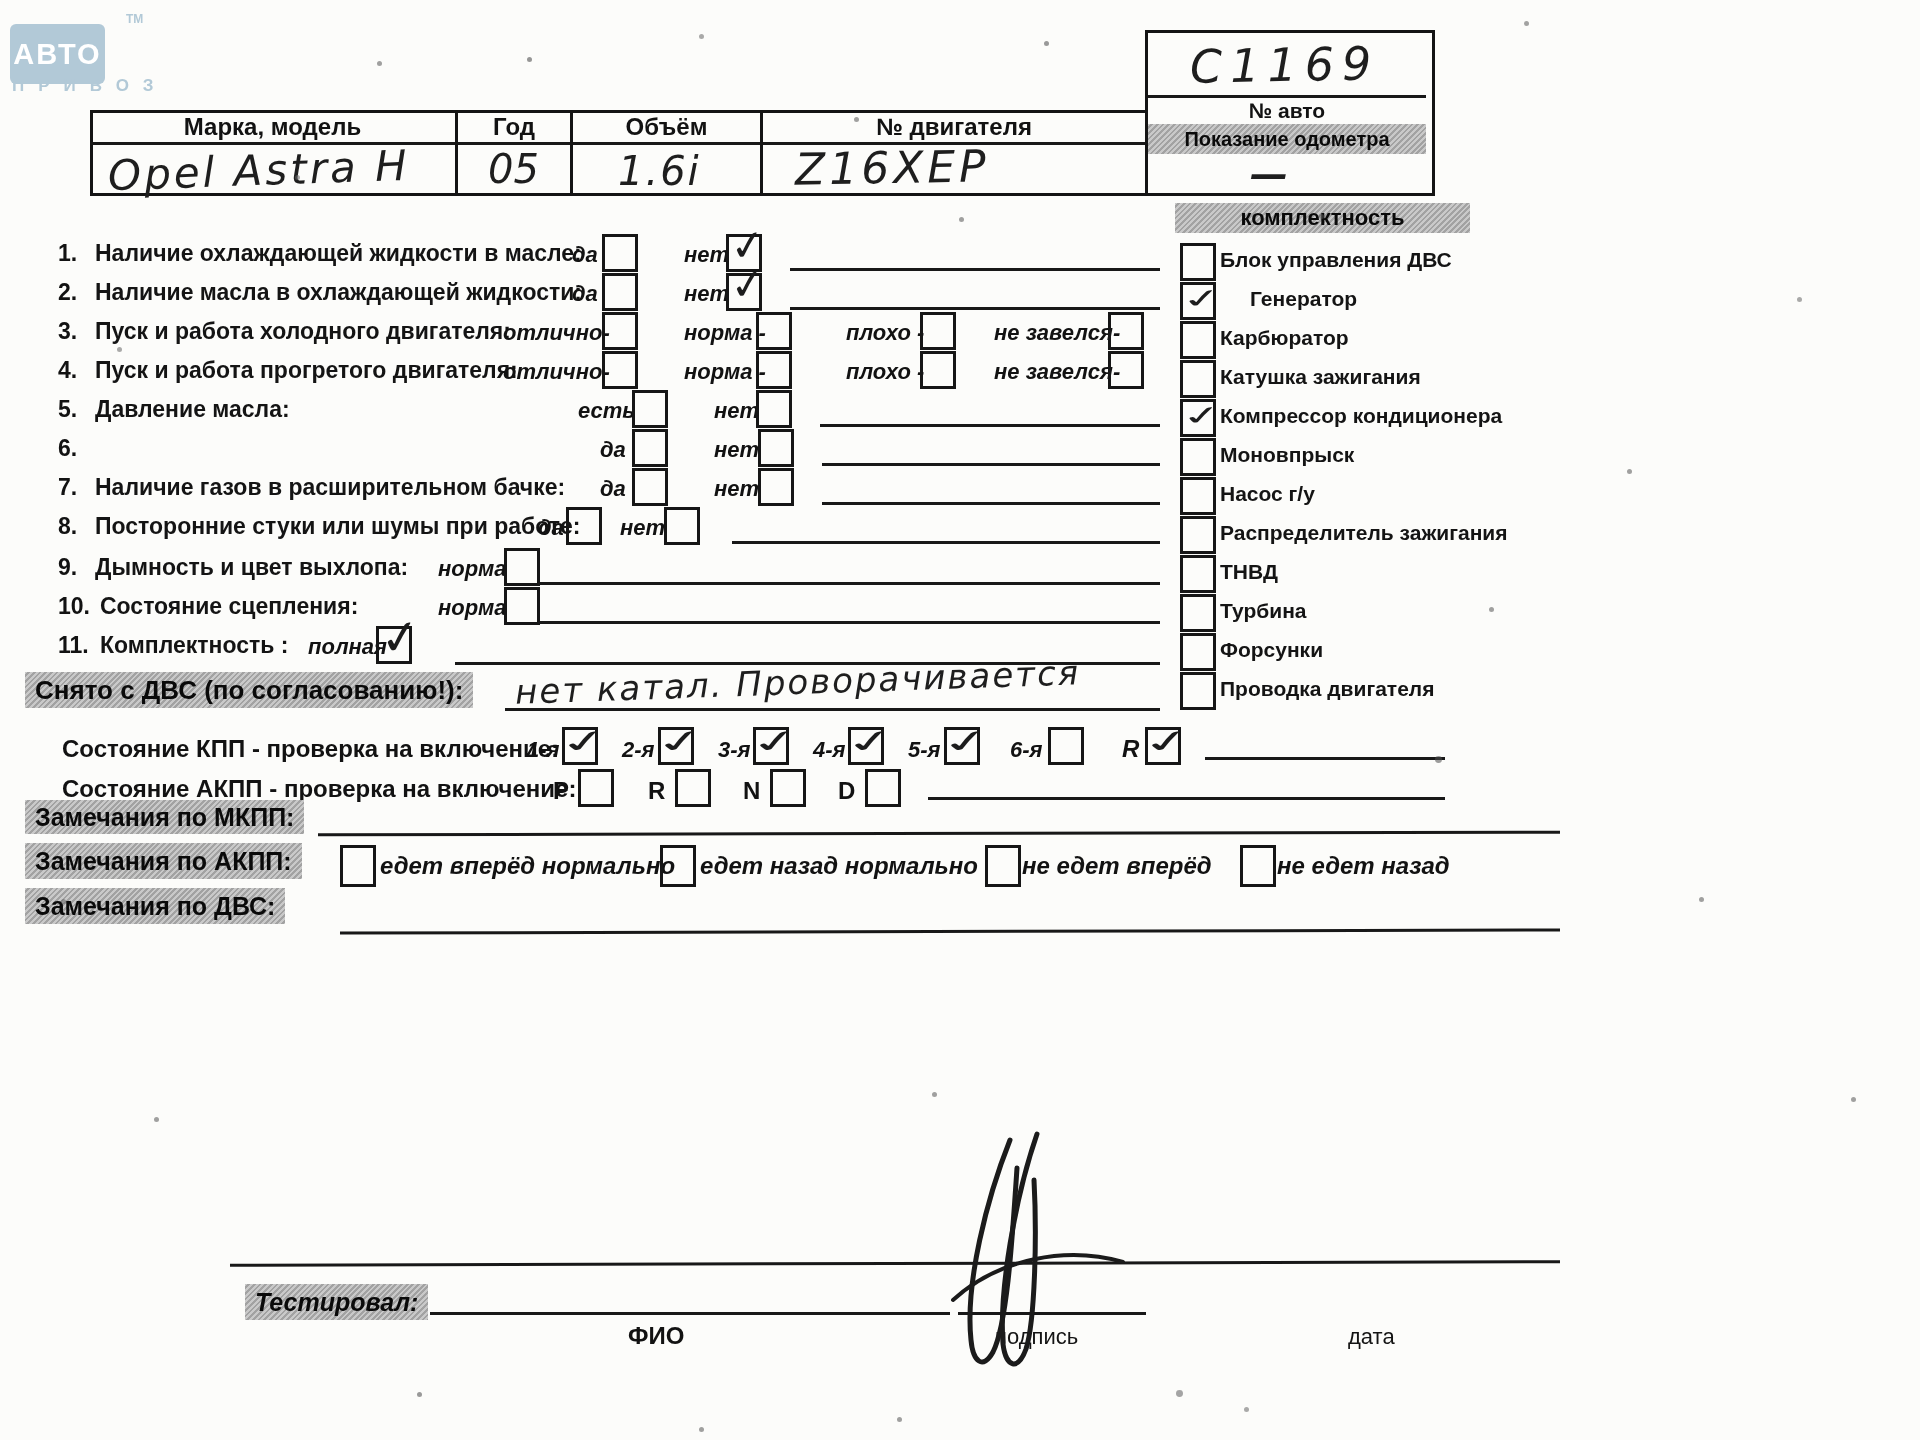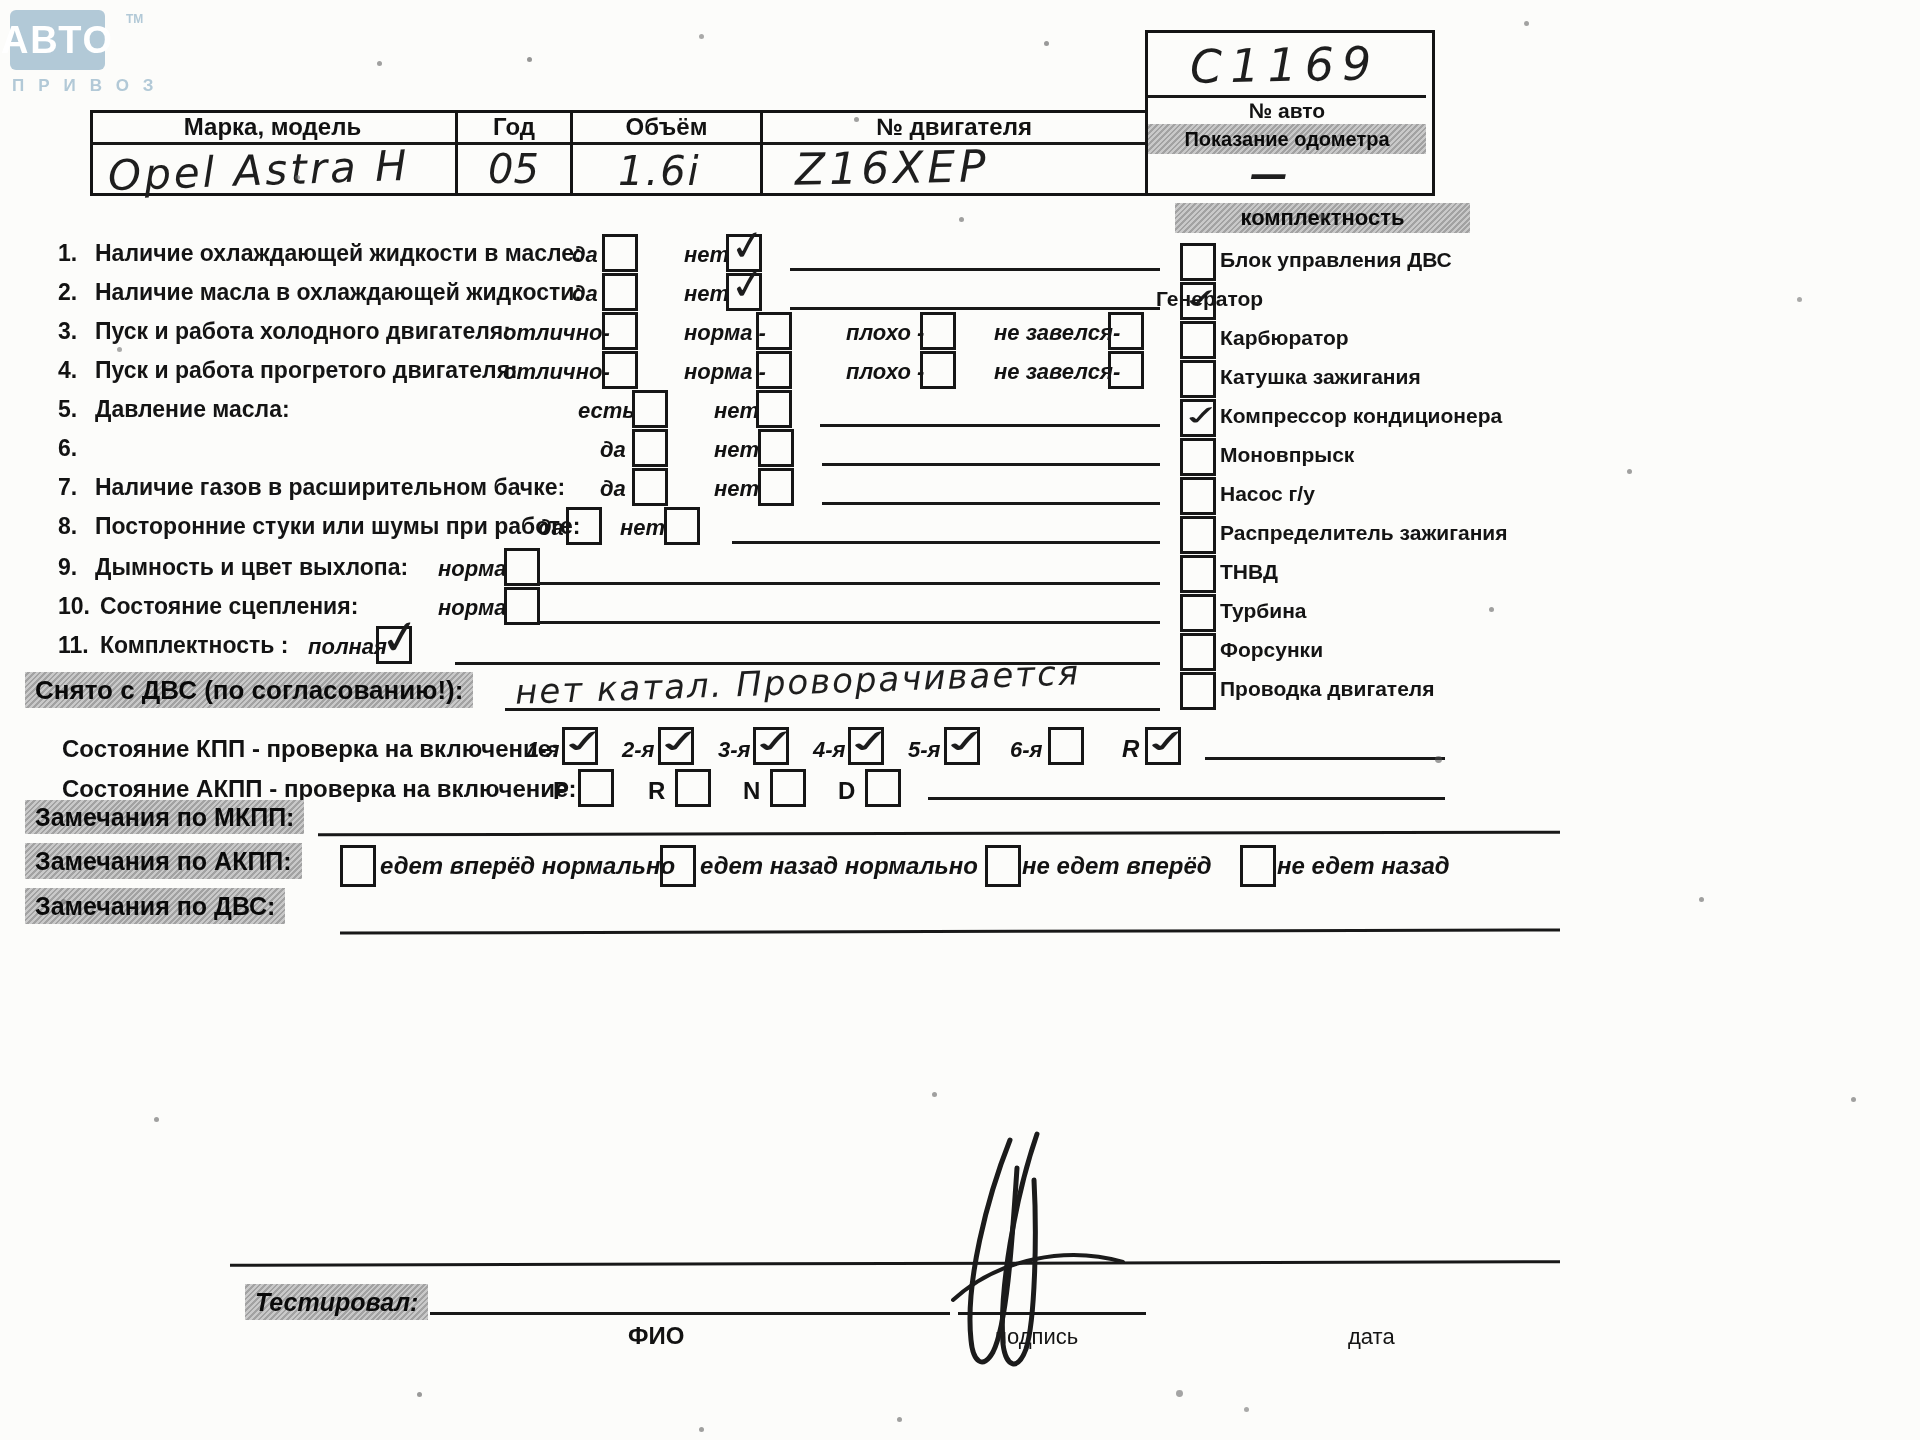--- a/index.html
+++ b/index.html
@@ -32,21 +32,21 @@
      700px 1428px 0 1px #555,1245px 1408px 0 1px #666,155px 1118px 0 1px #555,
      118px 348px 0 1px #666,1700px 898px 0 1px #555,1798px 298px 0 1px #666,
      1852px 1098px 0 1px #555,1628px 470px 0 1px #555,62px 900px 0 1px #666,
      1320px 215px 0 1px #555,960px 218px 0 1px #555;}
 </style>
 </head>
 <body>
 
 <div class="page">
 
-  <div class="logoblock" style="left:10px;top:10px;width:95px;height:60px;font-size:38px;">
+  <div class="logoblock" style="left:10px;top:24px;width:95px;height:60px;font-size:29px;">
     <span>АВТО</span>
   </div>
   <div class="abs" style="left:126px;top:12px;font-size:12px;color:#b2c9d7;font-weight:bold;">TM</div>
   <div class="abs" style="left:12px;top:76px;font-size:17px;font-weight:bold;color:#b2c9d7;letter-spacing:14px;">ПРИВОЗ</div>
 
 
   <div class="abs" style="left:1145px;top:30px;width:284px;height:160px;border:3px solid #141414;"></div>
   <div class="hand" style="left:1190px;top:38px;font-size:46px;letter-spacing:8px;transform:rotate(-1deg);">C1169</div>
   <div class="ln" style="left:1148px;top:95px;width:278px;"></div>
   <div class="cell" style="left:1148px;top:98px;width:278px;height:26px;font-size:21px;font-weight:bold;">№ авто</div>
@@ -65,21 +65,21 @@
   <div class="hand" style="left:108px;top:146px;font-size:42px;transform:rotate(-2deg);letter-spacing:3px;">Opel Astra H</div>
   <div class="hand" style="left:488px;top:146px;font-size:40px;">05</div>
   <div class="hand" style="left:618px;top:148px;font-size:40px;letter-spacing:2px;">1.6i</div>
   <div class="hand" style="left:795px;top:142px;font-size:44px;letter-spacing:4px;transform:rotate(-1deg);">Z16XEP</div>
 
   <div class="shade" style="left:1175px;top:203px;width:275px;height:30px;font-size:22px;justify-content:center;">комплектность</div>
 
   <div class="cb eq" style="left:1180px;top:243px;"></div>
   <div class="lbl small" style="left:1220px;top:248px;">Блок управления ДВС</div>
   <div class="cb eq checked" style="left:1180px;top:282px;"></div>
-  <div class="lbl small" style="left:1156px;top:287px;text-align:right;">Генератор</div>
+  <div class="lbl small" style="left:1250px;top:287px;text-align:right;">Генератор</div>
   <div class="cb eq" style="left:1180px;top:321px;"></div>
   <div class="lbl small" style="left:1220px;top:326px;">Карбюратор</div>
   <div class="cb eq" style="left:1180px;top:360px;"></div>
   <div class="lbl small" style="left:1220px;top:365px;">Катушка зажигания</div>
   <div class="cb eq checked" style="left:1180px;top:399px;"></div>
   <div class="lbl small" style="left:1220px;top:404px;">Компрессор кондиционера</div>
   <div class="cb eq" style="left:1180px;top:438px;"></div>
   <div class="lbl small" style="left:1220px;top:443px;">Моновпрыск</div>
   <div class="cb eq" style="left:1180px;top:477px;"></div>
   <div class="lbl small" style="left:1220px;top:482px;">Насос г/у</div>

